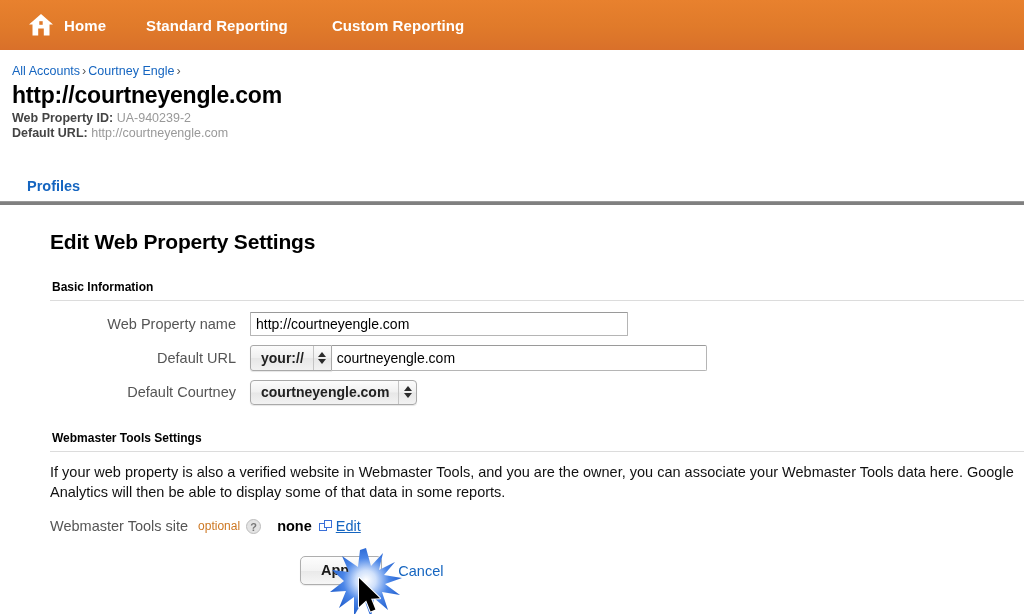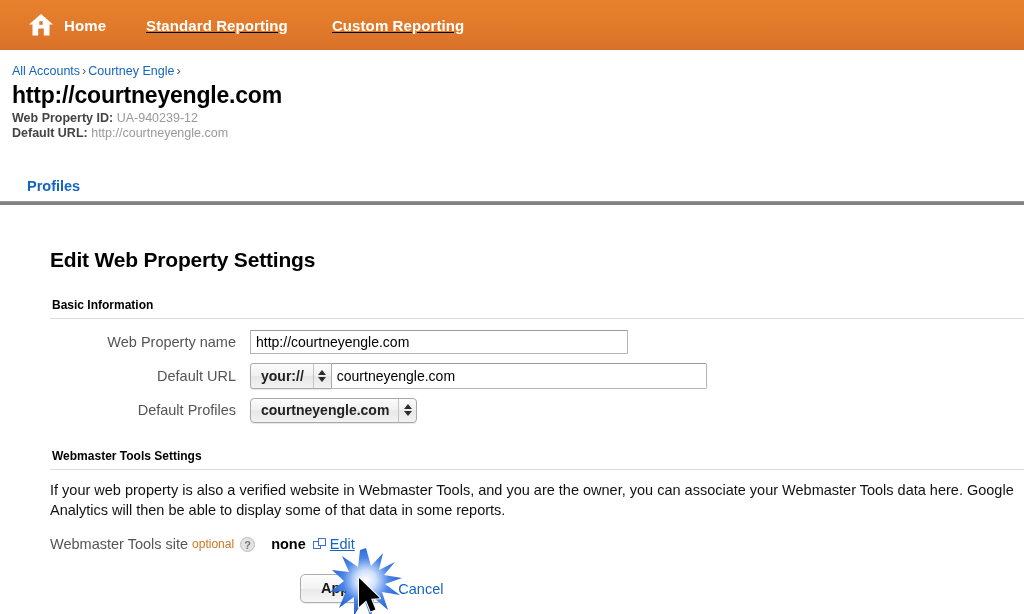--- a/index.html
+++ b/index.html
@@ -46,21 +46,20 @@
     font-weight: bold;
     letter-spacing: 0.1px;
     white-space: nowrap;
   }
   .nav-item {
     height: 44px;
     display: flex;
     align-items: center;
     padding: 0 22px;
     cursor: pointer;
-    text-decoration: underline;
   }
 
   
   .header-block {
     position: absolute;
     top: 50px; left: 0;
     width: 1024px;
     padding: 13px 0 0 12px;
     box-sizing: border-box;
   }
@@ -128,21 +127,21 @@
     top: 201px; left: 0;
     width: 1024px;
     height: 3px;
     background: #808080;
     border-top: 1px solid #999;
   }
 
   
   .main {
     position: absolute;
-    top: 216px; left: 0;
+    top: 198px; left: 0;
     width: 869px;
   }
   .form-wrap {
     padding: 32px 0 0 50px;
   }
   .form-title {
     font-size: 21px;
     font-weight: bold;
     color: #000;
     margin: 0 0 26px 0;
@@ -259,21 +258,21 @@
   .wm-site-row {
     display: flex;
     align-items: center;
     margin-top: 16px;
     font-size: 14.5px;
   }
   .wm-site-label { color: #555555; }
   .wm-optional {
     color: #cc7722;
     font-size: 12px;
-    margin-left: 4px;
+    margin-left: 10px;
   }
   .help-icon {
     width: 15px; height: 15px;
     border-radius: 50%;
     background: #e3e3e3;
     border: 1px solid #bdbdbd;
     color: #777;
     font-size: 11px;
     font-weight: bold;
     line-height: 14px;
@@ -382,21 +381,21 @@
   </div>
 </div>
 
 <div class="header-block">
   <div class="breadcrumb">
     <a>All Accounts</a><span class="sep">›</span><a>Courtney Engle</a><span class="sep">›</span>
   </div>
   <div class="page-title">http://courtneyengle.com</div>
   <div class="meta-line">
     <b>Web Property ID:</b>
-    <span>UA-940239-12</span>
+    <span>UA-940239-2</span>
   </div>
   <div class="meta-line">
     <b>Default URL:</b>
     <span>http://courtneyengle.com</span>
   </div>
 </div>
 
 <div class="tabs">
   <div class="tab">
     <span>Profiles</span>
@@ -424,21 +423,21 @@
           <span class="sel-arrows">
             <span class="arrow-up"></span>
               <span class="arrow-dn"></span>
           </span>
         </div>
         <input id="url-input" class="text-input" type="text" value="courtneyengle.com" style="">
       </div>
     </div>
 
     <div class="field-row">
-      <div class="field-label">Default Profiles</div>
+      <div class="field-label">Default Courtney</div>
       <div class="mac-select">
         <span class="sel-text">courtneyengle.com</span>
         <span class="sel-arrows">
           <span class="arrow-up"></span>
             <span class="arrow-dn"></span>
         </span>
       </div>
     </div>
 
     <div class="wm-section">

